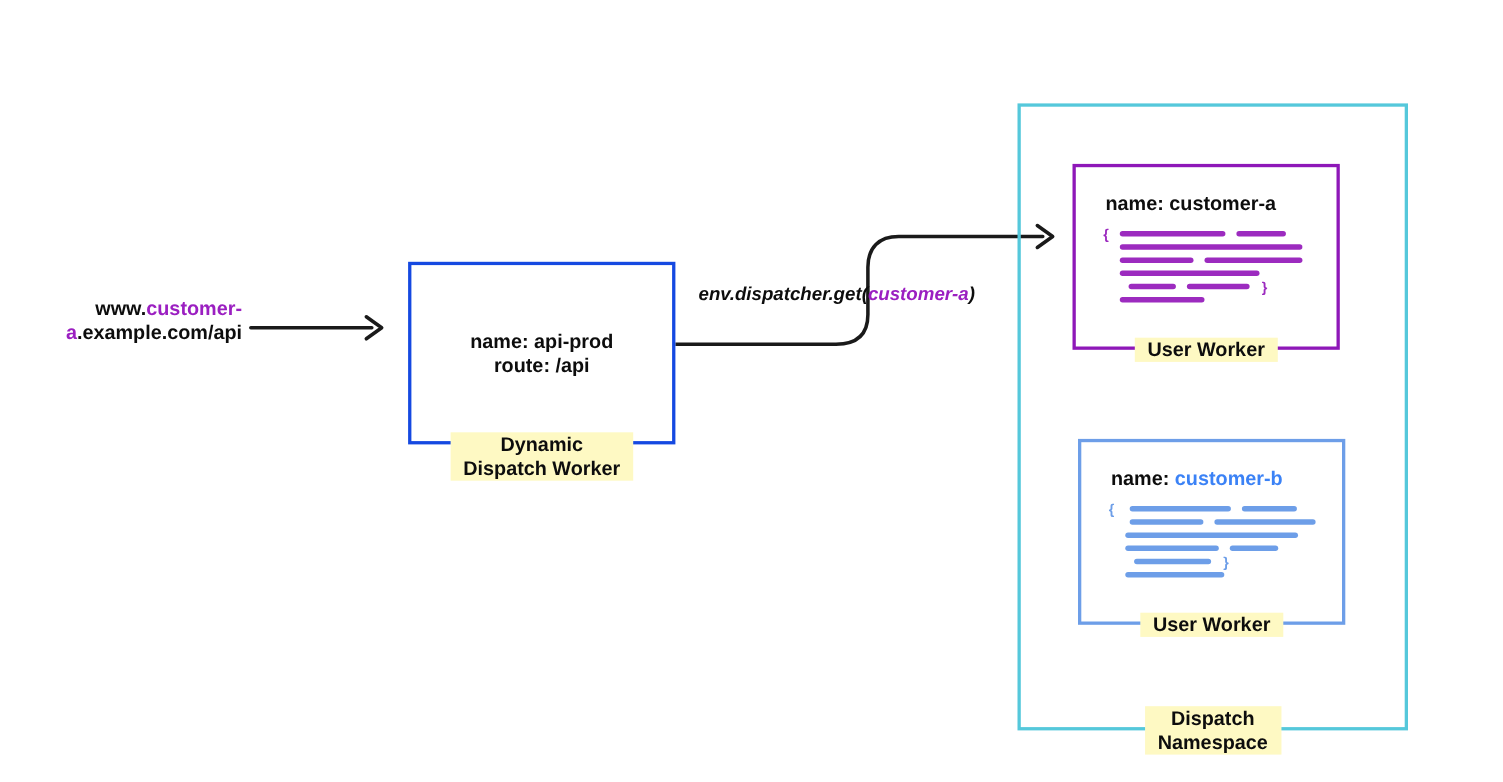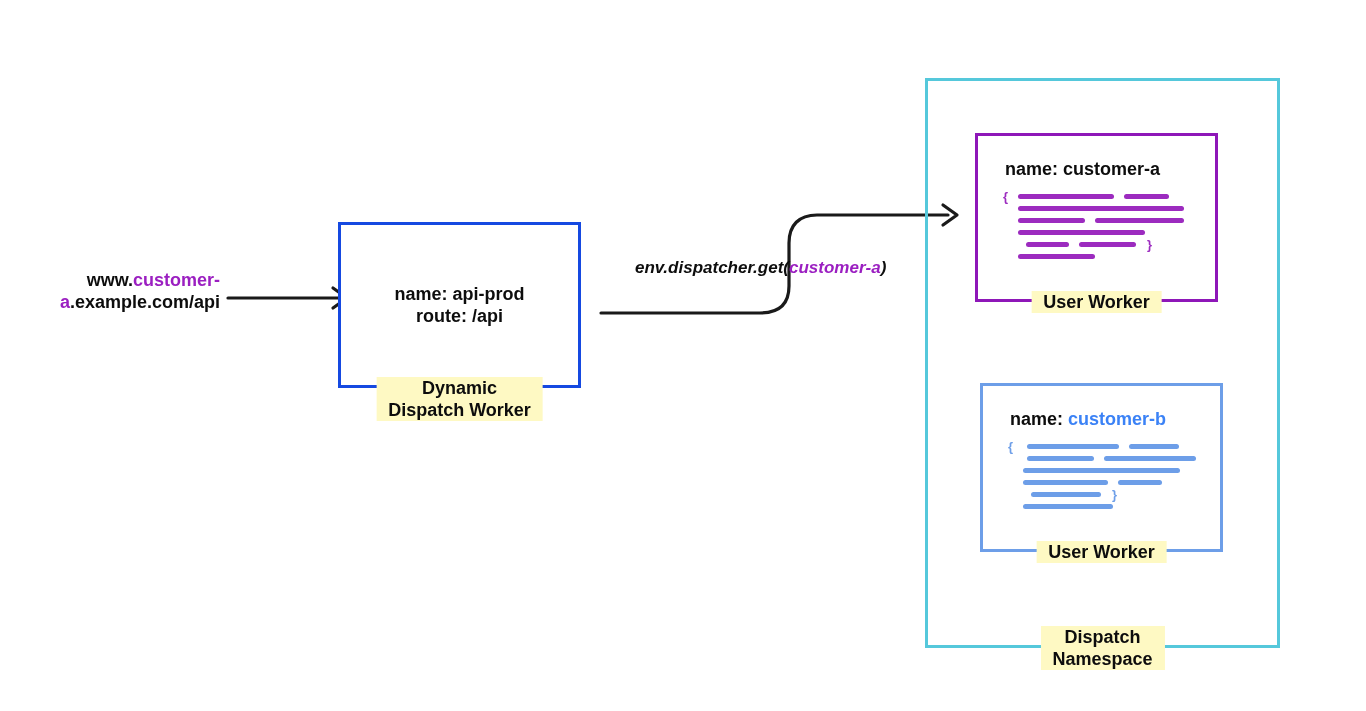--- a/index.html
+++ b/index.html
@@ -15,31 +15,31 @@
   .purple-text { color:#9b1fc1; }
   .lightblue-text { color:#3b82f6; }
 
   
   .url-label {
     position:absolute; left:8px; top:269px; width:212px;
     text-align:right; font-weight:bold; font-size:18px; line-height:22px;
   }
 
   
-  .box { position:absolute; background:#ffffff; }
+  .box { position:absolute; background:#ffffff;margin-top:16px; }
   .caption {
     position:absolute; left:50%; transform:translateX(-50%);
     background:#fef9c3; padding:0 12px; white-space:nowrap;
     font-weight:bold; font-size:18px; line-height:22px; text-align:center;
     color:#0d0d0d;
   }
 
   
   .dispatch-box {
-    left:338px; top:222px; width:243px; height:166px;
+    left:371px; top:222px; width:243px; height:166px;
     border:3px solid #1549e1;
     display:flex; align-items:center; justify-content:center;
   }
   .dispatch-box .inner { text-align:center; }
 
   
   .call-label {
     position:absolute; left:635px; top:257px;
     font-weight:bold; font-size:17px; line-height:22px; white-space:nowrap;font-style:italic;
   }

